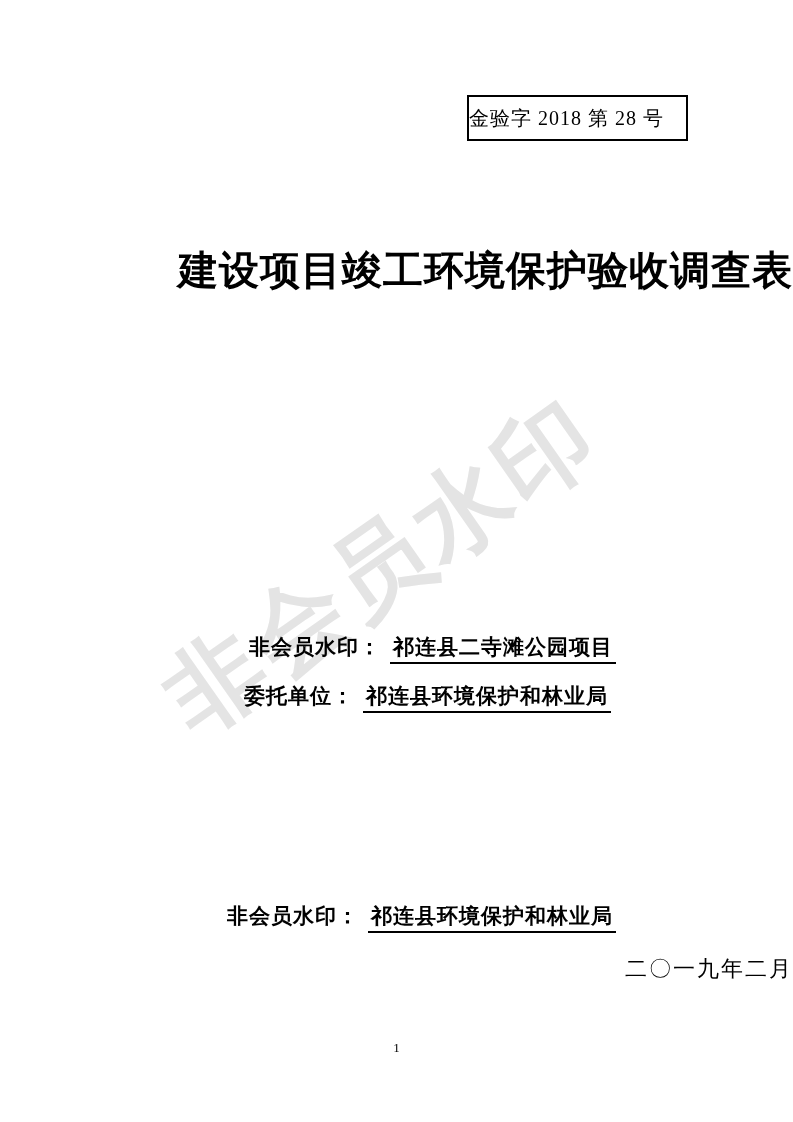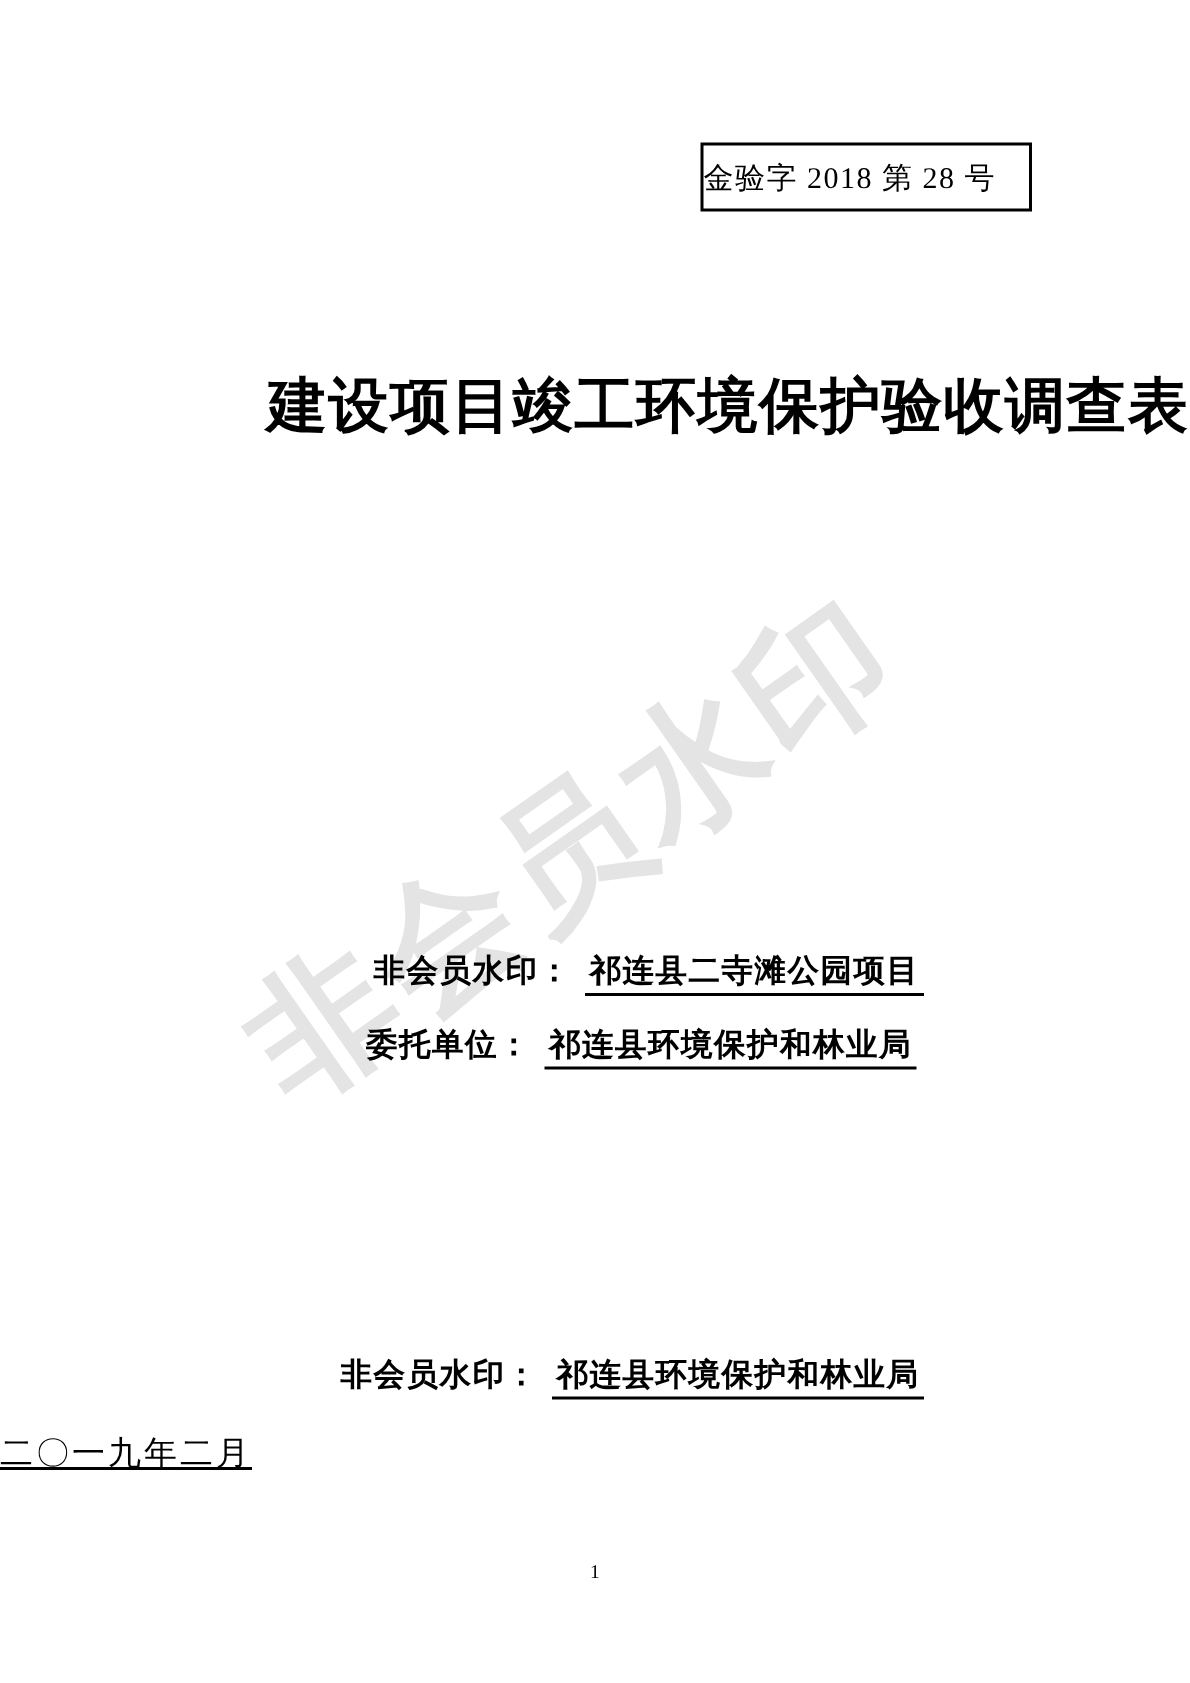--- a/index.html
+++ b/index.html
@@ -80,26 +80,25 @@
     text-align: right;
   }
   .field-project-name { left: 249px; top: 635px; }
   .field-client-unit  { left: 244px; top: 684px; }
   .field-prepared-by  { left: 227px; top: 904px; }
   .report-date {
     position: absolute;
     left: 0;
     top: 954px;
     width: 100%;
-    text-align: left;
+    text-align: right;
     font-size: 22px;
     font-weight: 400;
     letter-spacing: 2px;
     z-index: 2;
-    text-decoration: underline;
   }
   .page-number {
     position: absolute;
     left: 0;
     top: 1040px;
     width: 100%;
     text-align: center;
     font-size: 13px;
     font-weight: 400;
     z-index: 2;

